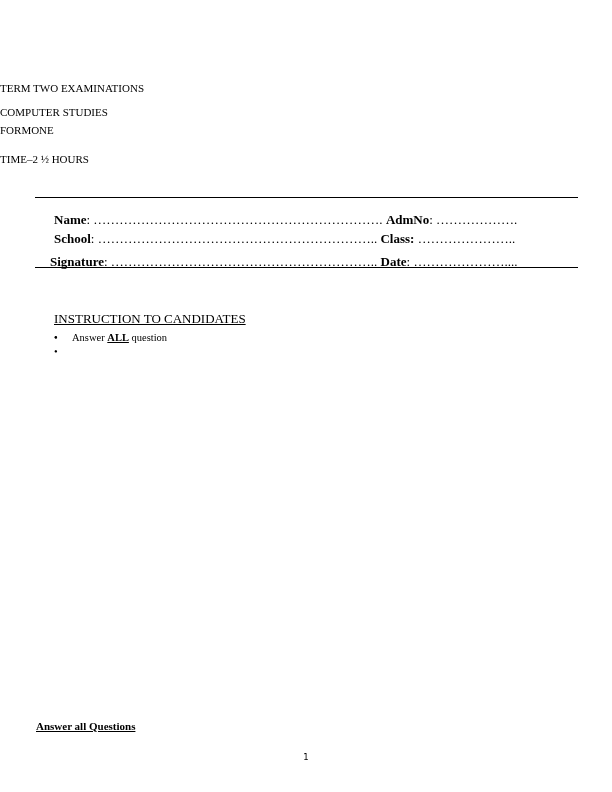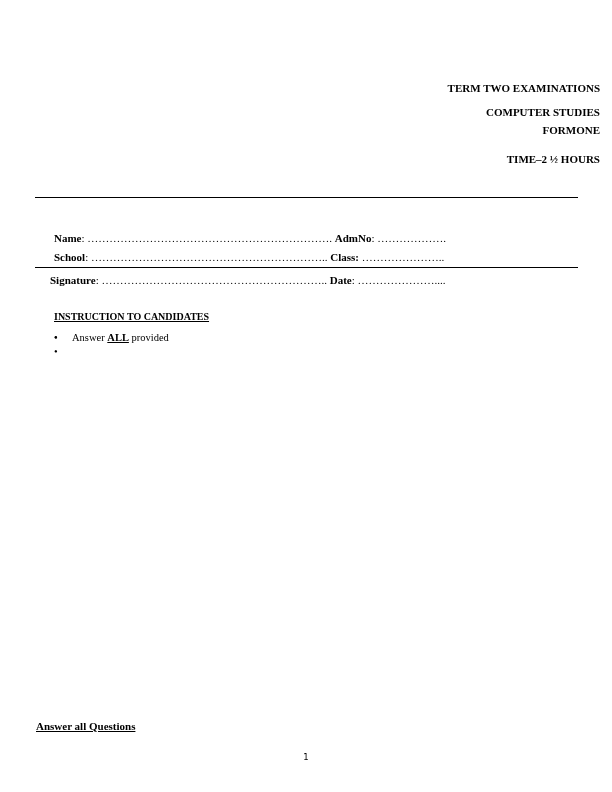--- a/index.html
+++ b/index.html
@@ -1,23 +1,23 @@
 <!DOCTYPE html>
 <html><head>
 <meta charset="utf-8">
 <style>
   html, body { margin: 0; padding: 0; background: #ffffff; }
   body { width: 612px; height: 792px; position: relative; overflow: hidden;
          font-family: "Liberation Serif", serif; color: #000; }
-  .title { position: absolute; left: 0; width: 600px; text-align: right;
-           font-weight: bold; font-size: 11px; }
+  .title { position: absolute; left: 0; width: 600px; text-align: left;
+           font-weight: normal; font-size: 11px; }
   .rule { position: absolute; left: 35px; width: 543px; height: 0; border-top: 1.3px solid #000; }
-  .field-row { position: absolute; font-size: 11px; white-space: nowrap; margin-top: 20px; }
+  .field-row { position: absolute; font-size: 13px; white-space: nowrap; }
   .field-row b { font-weight: bold; }
-  .heading { position: absolute; left: 54px; top: 311px; font-weight: bold; font-size: 10px;
+  .heading { position: absolute; left: 54px; top: 311px; font-weight: normal; font-size: 13px;
              text-decoration: underline; }
   .bullets { position: absolute; left: 54px; top: 331px; margin: 0; padding: 0; list-style: none;
              font-size: 10.5px; line-height: 14.2px; }
   .bullets li { position: relative; padding-left: 18px; }
   .bullets li .dot { position: absolute; left: 0; top: 0; }
   .bullets u { font-weight: bold; text-align: center; }
   .answer-all { position: absolute; left: 36px; top: 720px; font-weight: bold; font-size: 11px;
                 text-decoration: underline; }
   .page-num { position: absolute; left: 0; width: 612px; top: 752px; text-align: center;
               font-family: "DejaVu Sans", sans-serif; font-size: 8.5px; }
@@ -47,21 +47,21 @@
 <div class="rule" style="top:267px"></div>
 
 <div class="heading">INSTRUCTION TO CANDIDATES</div>
 
 <ul class="bullets">
   <li>
     <span class="dot">•</span>
   </li>
   <li>
     <span class="dot">•</span>
-    <span>Answer </span><u>ALL</u><span> provided</span>
+    <span>Answer </span><u>ALL</u><span> question</span>
   </li>
   <li>
     <span class="dot">•</span>
   </li>
 </ul>
 
 <div class="answer-all">Answer all Questions</div>
 
 <div class="page-num">1</div>
 

